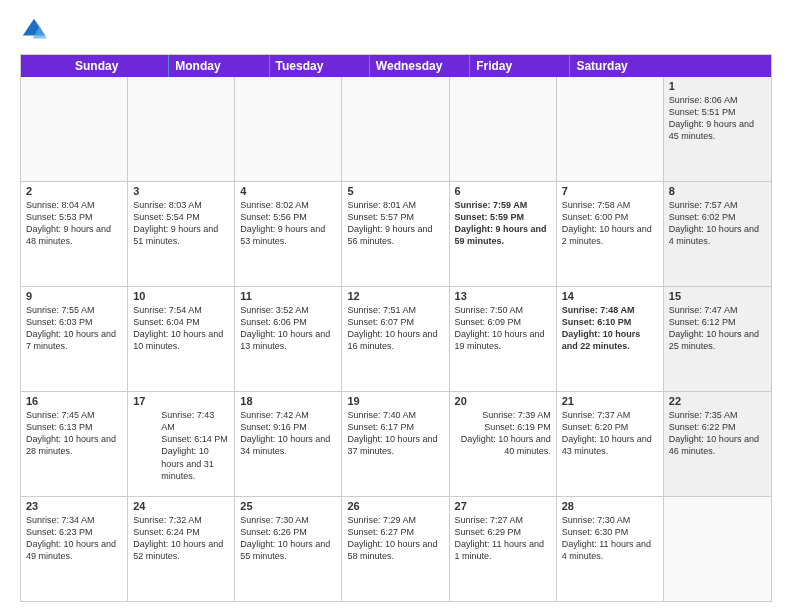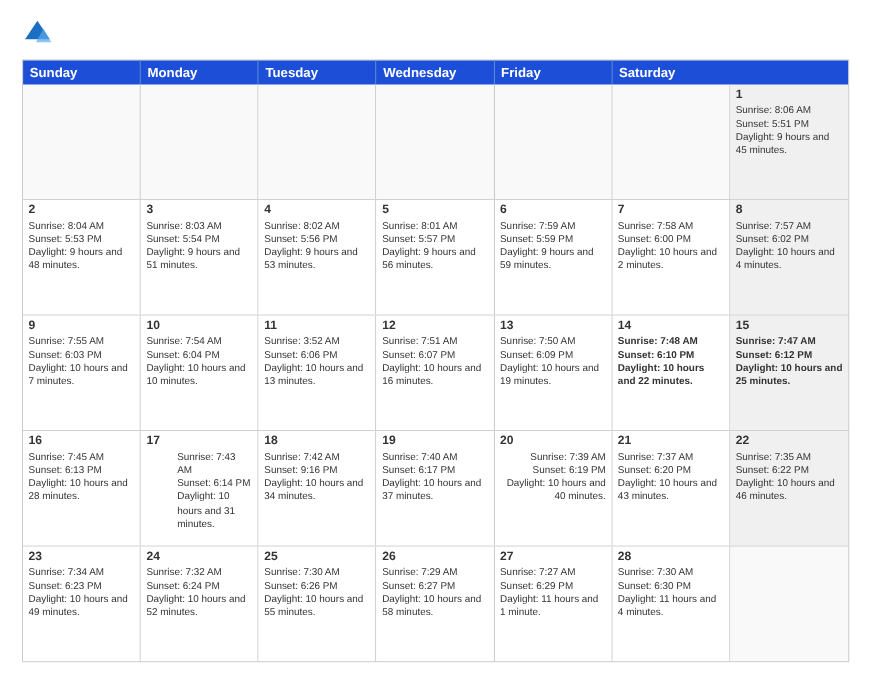--- a/index.html
+++ b/index.html
@@ -55,21 +55,22 @@
     }
     .calendar {
       flex: 1;
       display: flex;
       flex-direction: column;
       border: 1px solid #ccc;
     }
     .cal-header {
       display: grid;
       grid-template-columns: repeat(7, 1fr);
-      background: #1d4ed8;
+      background: #6d28d9;
+      padding-left: 48px;
     }
     .cal-header-cell {
       color: #fff;
       font-size: 12px;
       font-weight: bold;
       padding: 4px 6px;
       border-right: 1px solid #5a85d4;
     }
     .cal-header-cell:last-child { border-right: none; }
     .cal-body {
@@ -172,21 +173,21 @@
 Daylight: 9 hours and 53 minutes.</div>
           </div>
           <div class="cal-cell">
             <div class="day-num">5</div>
             <div class="day-info" style="white-space: pre-line;">Sunrise: 8:01 AM
 Sunset: 5:57 PM
 Daylight: 9 hours and 56 minutes.</div>
           </div>
           <div class="cal-cell">
             <div class="day-num">6</div>
-            <div class="day-info" style="white-space: pre-line;">Sunrise: 7:59 AM
+            <div class="day-info" style="white-space: pre-line; font-weight: bold;">Sunrise: 7:59 AM
 Sunset: 5:59 PM
 Daylight: 9 hours and 59 minutes.</div>
           </div>
           <div class="cal-cell">
             <div class="day-num">7</div>
             <div class="day-info" style="white-space: pre-line;">Sunrise: 7:58 AM
 Sunset: 6:00 PM
 Daylight: 10 hours and 2 minutes.</div>
           </div>
           <div class="cal-cell shaded">
@@ -228,21 +229,21 @@
 Daylight: 10 hours and 19 minutes.</div>
           </div>
           <div class="cal-cell">
             <div class="day-num">14</div>
             <div class="day-info" style="white-space: pre-line; font-weight: bold;">Sunrise: 7:48 AM
 Sunset: 6:10 PM
 Daylight: 10 hours and 22 minutes.</div>
           </div>
           <div class="cal-cell shaded">
             <div class="day-num">15</div>
-            <div class="day-info" style="white-space: pre-line; font-weight: bold;">Sunrise: 7:47 AM
+            <div class="day-info" style="white-space: pre-line;">Sunrise: 7:47 AM
 Sunset: 6:12 PM
 Daylight: 10 hours and 25 minutes.</div>
           </div>
         </div>
         <div class="cal-row">
           <div class="cal-cell">
             <div class="day-num">16</div>
             <div class="day-info" style="white-space: pre-line;">Sunrise: 7:45 AM
 Sunset: 6:13 PM
 Daylight: 10 hours and 28 minutes.</div>

